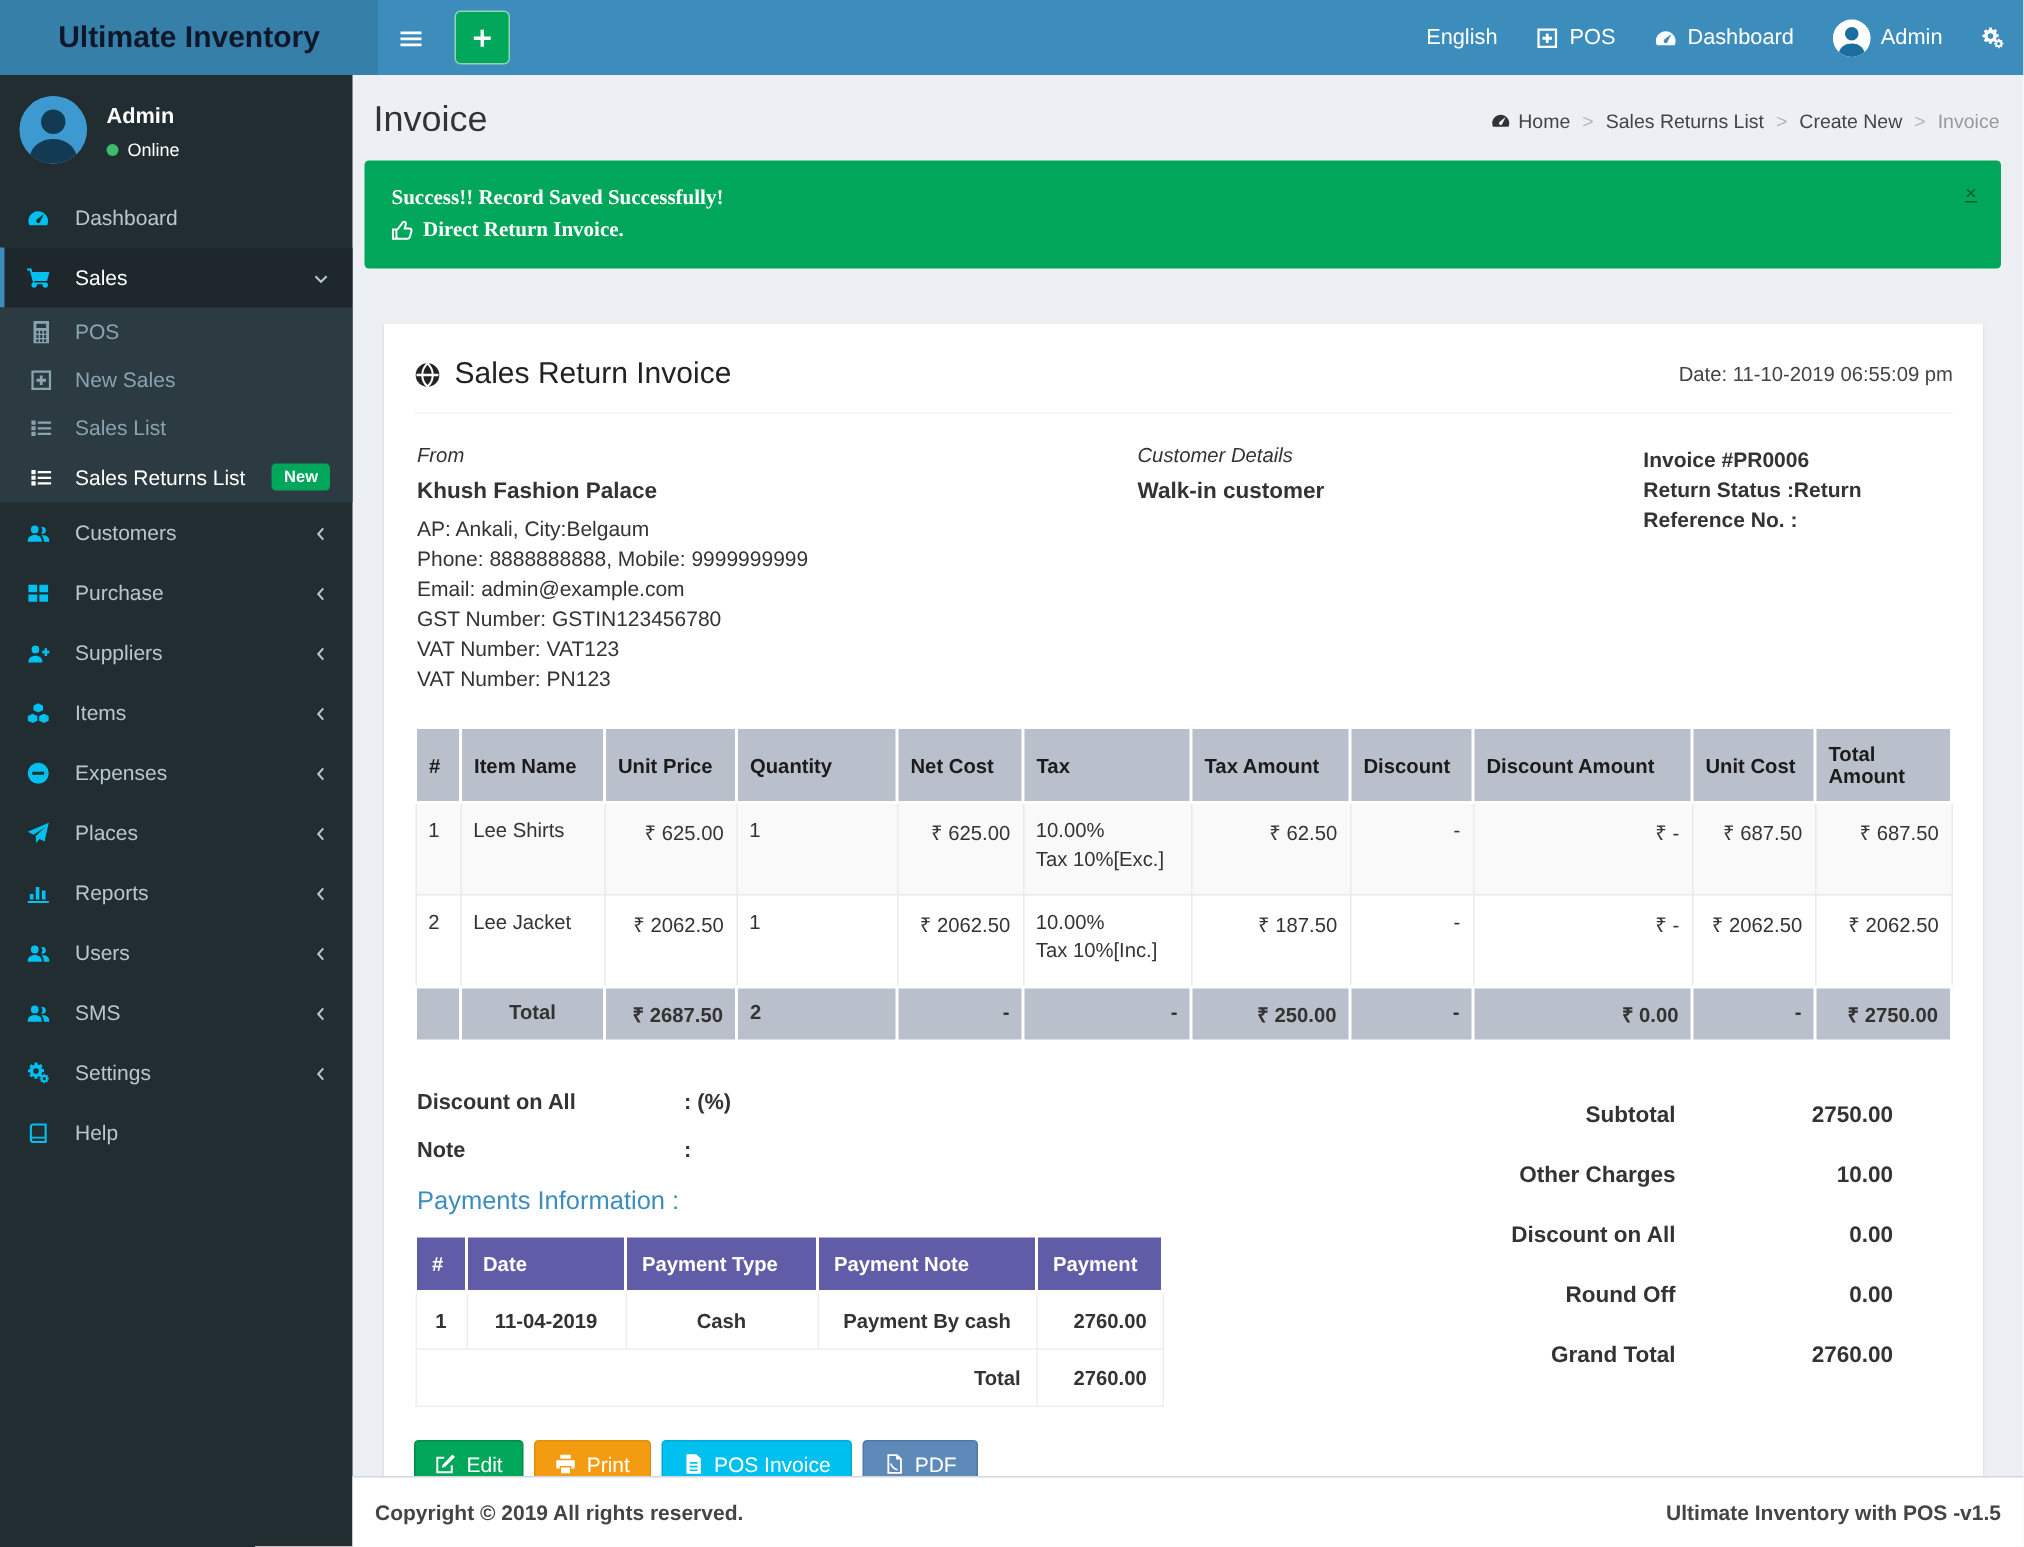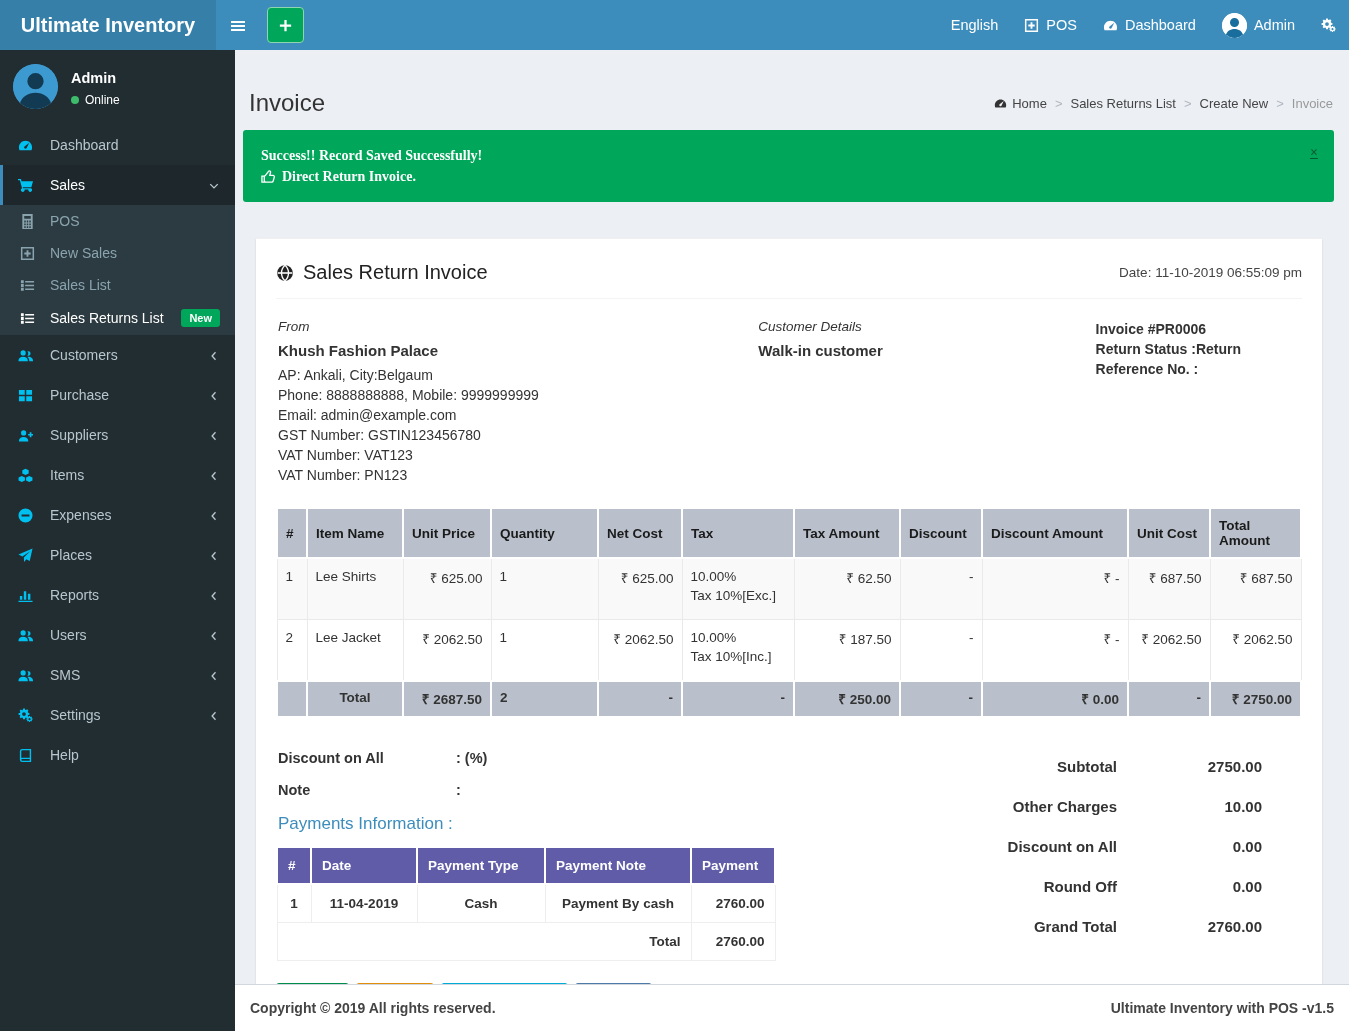--- a/index.html
+++ b/index.html
@@ -2,21 +2,21 @@
 <html><head>
 <meta charset="utf-8">
 <style>
   * { box-sizing: border-box; margin: 0; padding: 0; }
   html,body { width:1349px; height:1031px; overflow:hidden; }
   body { font-family:"Liberation Sans", sans-serif; background:#ecf0f5; color:#333; font-size:14px; }
   .ic { width:15px; height:15px; display:inline-block; vertical-align:-2px; flex:none; }
 
   
   .navbar { position:relative; height:50px; background:#3c8dbc; display:flex; align-items:stretch; z-index:5; }
-  .logo { width:216px; background:#367fa9; color:#ffffff; font-size:20px; font-weight:bold; display:flex; align-items:center; justify-content:center; cursor:pointer; }
+  .logo { width:252px; background:#367fa9; color:#0f172a; font-size:20px; font-weight:bold; display:flex; align-items:center; justify-content:center; cursor:pointer; }
   .nav-main { flex:1; display:flex; align-items:center;border-radius:11px; }
   .hamburger { color:#fff; padding:0 14px; height:50px; display:flex; align-items:center; cursor:pointer; }
   .nav-plus { width:37px; height:36px; background:#00a65a; border:1px solid #8fd5b2; border-radius:4px; color:#fff; display:flex; align-items:center; justify-content:center; margin-left:8px; cursor:pointer; }
   .nav-right { margin-left:auto; display:flex; align-items:center; height:50px; color:#fff; font-size:14.5px; }
   .nav-item { padding:0 13px; height:50px; display:flex; align-items:center; gap:7px; cursor:pointer; }
   .nav-avatar { width:25px; height:25px; border-radius:50%; overflow:hidden; background:#fff; }
 
   
   .main { display:flex; height:981px; }
   .sidebar { width:235px; background:#222d32; flex:none; }
@@ -33,21 +33,21 @@
   .m-item.active { background:#1e282c; color:#fff; border-left-color:#3c8dbc; }
   .chev { margin-left:auto; width:12px; height:12px; color:#b8c7ce; }
   .submenu { background:#2c3b41; }
   .s-item { display:flex; align-items:center; gap:10px; padding:8px 15px 8px 20px; color:#8aa4af; font-size:14px; cursor:pointer; }
   .s-item .mi { width:20px; display:flex; color:#8aa4af; }
   .s-item.active { color:#fff; }
   .s-item.active .mi { color:#fff; }
   .badge-new { margin-left:auto; background:#00a65a; color:#fff; font-size:11px; font-weight:bold; padding:3px 8px; border-radius:3px; }
 
   
-  .content { flex:1; padding:0 0 0 0; overflow:hidden;margin-top:23px; }
+  .content { flex:1; padding:0 0 0 0; overflow:hidden; }
   .content-header { display:flex; justify-content:space-between; align-items:center; padding:16px 16px 0 14px; }
   .page-title { font-size:24px; font-weight:normal; color:#333; }
   .breadcrumb { display:flex; align-items:center; gap:8px; font-size:13px; color:#444; }
   .breadcrumb .bc-link { cursor:pointer; display:flex; align-items:center; gap:5px; }
   .breadcrumb .sep { color:#b0b6bd; }
   .breadcrumb .current { color:#999; }
 
   .alert { position:relative; margin:13px 15px 0 8px; background:#00a65a; color:#fff; border-radius:3px; padding:15px 40px 15px 18px; font-weight:bold; font-size:14px; line-height:1.5;font-family:Liberation Serif, serif; }
   .alert .line2 { display:flex; align-items:center; gap:6px; }
   .alert-close { position:absolute; right:16px; top:12px; color:rgba(0,0,0,.45); font-weight:bold; font-size:14px; text-decoration:underline; cursor:pointer; }

